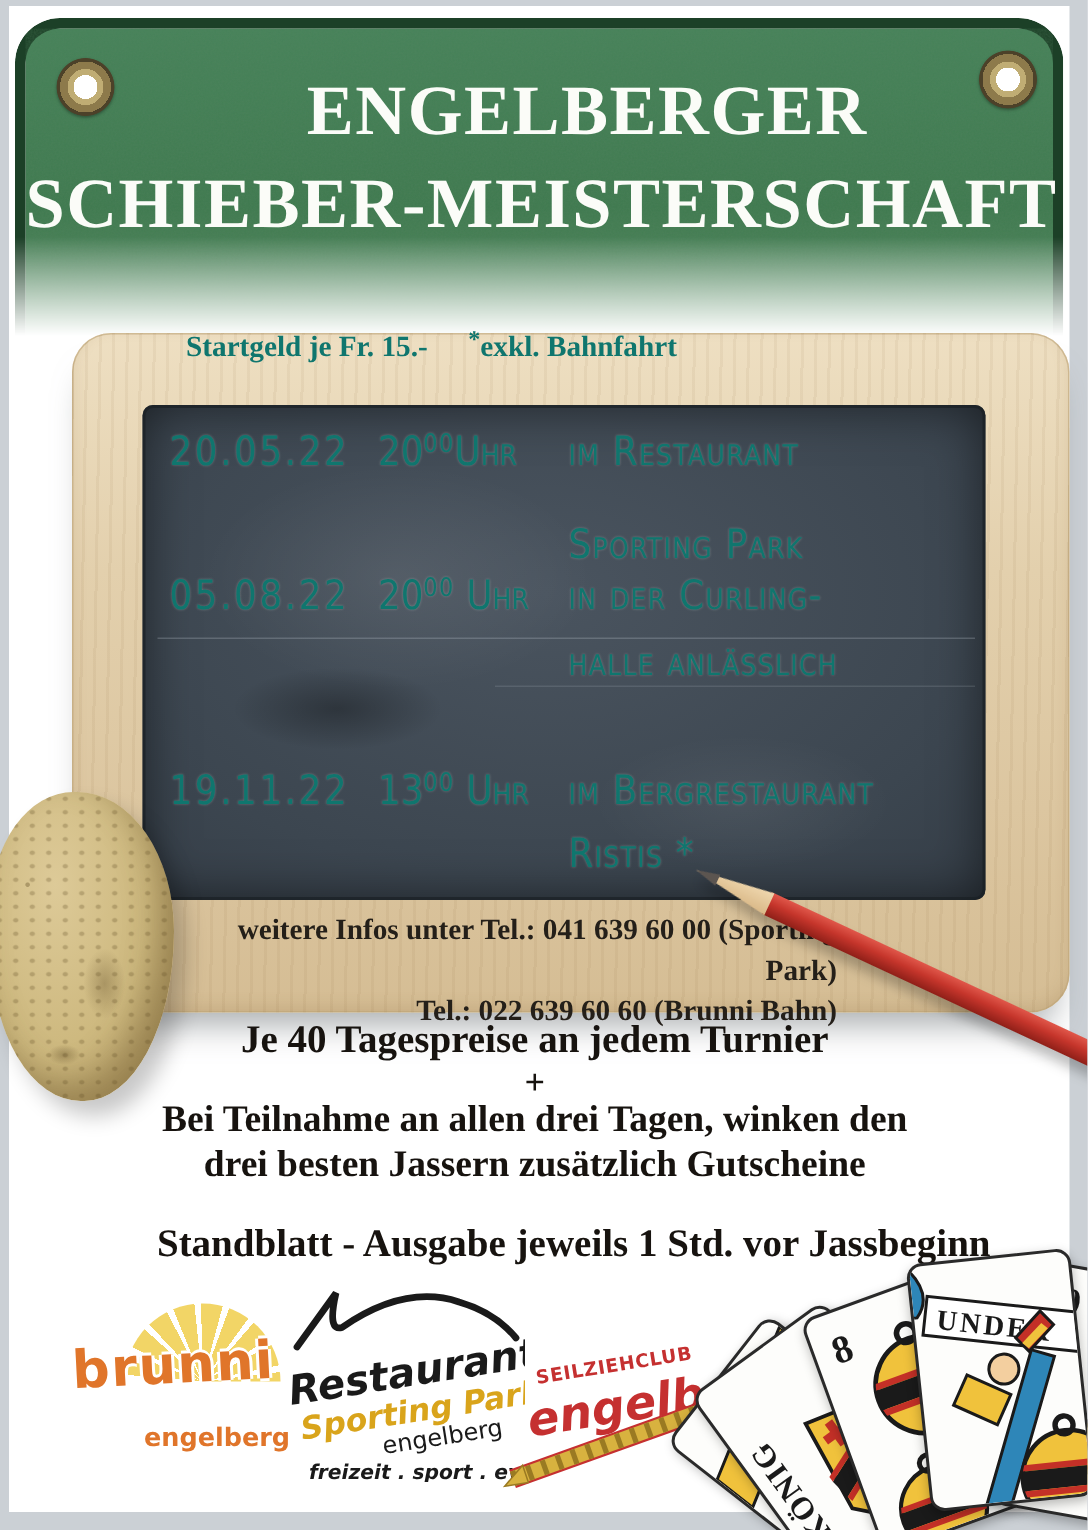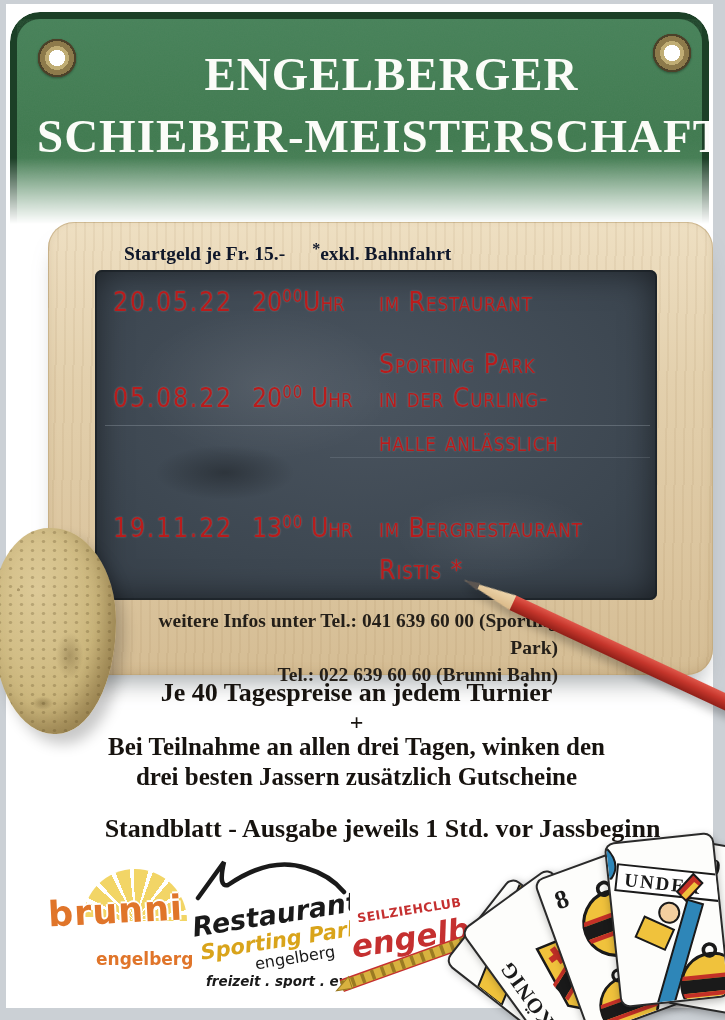--- a/index.html
+++ b/index.html
@@ -13,40 +13,40 @@
     border:7px solid #1c4027;border-bottom:none;border-radius:30px 30px 0 0;
     -webkit-mask-image:linear-gradient(180deg,#000 0 146px,rgba(0,0,0,0) 212px);
     mask-image:linear-gradient(180deg,#000 0 146px,rgba(0,0,0,0) 212px);}
   #green-panel svg{position:absolute;left:0;top:0;width:100%;height:100%;opacity:.55;}
   .title{position:absolute;left:0;width:100%;text-align:center;color:#fbfcf8;font-weight:700;
     font-size:47px;letter-spacing:1px;white-space:nowrap;}
   .grommet{position:absolute;width:42px;height:42px;border-radius:50%;
     background:radial-gradient(circle,#ffffff 0 8px,#c0ad74 8px 12px,#8d7a4b 12px 17px,#4c4129 17px 19px,rgba(0,0,0,0) 19.5px);
     filter:drop-shadow(0 1px 1px rgba(0,0,0,.35));}
   
-  #entry-fee{left:124px;top:240px;font-weight:700;font-size:19.5px;color:#0f172a;z-index:6;white-space:nowrap;}
+  #entry-fee{left:124px;top:218px;font-weight:700;font-size:19.5px;color:#0f766e;z-index:6;white-space:nowrap;}
   #entry-fee .star{vertical-align:6px;font-size:82%;margin-left:27px;}
   
   #board-frame{left:48px;top:222px;width:665px;height:453px;border-radius:26px;
     background:linear-gradient(180deg,#eedfc2 0%,#e3d0ad 35%,#dcc6a0 70%,#d5bd94 100%);
     box-shadow:0 18px 22px -10px rgba(125,130,134,.65), inset 0 0 0 1px rgba(190,165,120,.6), inset 0 -4px 10px rgba(140,105,60,.18);}
   #board-frame .grain{position:absolute;inset:0;border-radius:26px;
     background:repeating-linear-gradient(91deg,rgba(130,95,50,.07) 0 2px,rgba(255,255,255,0) 2px 9px);}
   #slate{left:95px;top:270px;width:562px;height:330px;border-radius:7px;
     background:radial-gradient(120% 130% at 48% 38%,#4a545f 0%,#3c4650 45%,#303841 78%,#272d34 100%);
     box-shadow:inset 0 0 0 2px rgba(25,30,35,.65), inset 0 0 34px rgba(0,0,0,.55);}
   #slate .smudge1{position:absolute;left:40px;top:40px;width:260px;height:150px;border-radius:50%;
     background:radial-gradient(closest-side,rgba(255,255,255,.08),rgba(255,255,255,0));}
   #slate .smudge2{position:absolute;left:60px;top:175px;width:140px;height:55px;border-radius:50%;
     background:radial-gradient(closest-side,rgba(0,0,0,.30),rgba(0,0,0,0));}
   #slate .smudge3{position:absolute;left:300px;top:220px;width:200px;height:90px;border-radius:50%;
     background:radial-gradient(closest-side,rgba(255,255,255,.06),rgba(255,255,255,0));}
   .guide-line{position:absolute;height:1px;background:rgba(215,225,230,.22);}
   
-  .chalk-line{position:absolute;left:0;width:100%;height:36px;color:#b91c1c;z-index:5;
+  .chalk-line{position:absolute;left:0;width:100%;height:36px;color:#0f766e;z-index:5;
     font-family:"DejaVu Sans",sans-serif;font-size:27px;font-weight:500;}
   .cell{position:absolute;display:inline-block;transform:scaleX(.88);transform-origin:0 50%;
     white-space:nowrap;text-shadow:0 0 2px rgba(240,244,240,.30);}
   .c-date{left:113px;letter-spacing:2px;}
   .c-time{left:252px;}
   .c-loc{left:379px;}
   .sc{font-variant:small-caps;letter-spacing:1px;}
   .tsup{font-size:17px;vertical-align:9px;letter-spacing:1px;}
   .tunit{font-variant:small-caps;}
   .gap{margin-left:9px;}
@@ -104,21 +104,21 @@
 
   <div class="abs" id="green-panel">
     <svg>
       <filter id="grain">
           <feTurbulence type="fractalNoise" baseFrequency="0.8" numOctaves="2"></feTurbulence>
         <feColorMatrix type="matrix" values="0 0 0 0 0.10  0 0 0 0 0.24  0 0 0 0 0.13  0 0 0 0.6 0"></feColorMatrix>
         </filter>
       <rect width="100%" height="100%" filter="url(#grain)"></rect>
     </svg>
     <div class="title" style="top:28px;padding-left:32px;">ENGELBERGER</div>
-    <div class="title" style="top:90px;padding-left:20px;">SCHIEBER-MEISTERSCHAFT</div>
+    <div class="title" style="top:90px;">SCHIEBER-MEISTERSCHAFT</div>
   </div>
   <div class="grommet" style="left:36px;top:37px;"></div>
   <div class="grommet" style="left:651px;top:32px;"></div>
 
   <div class="abs" id="entry-fee">
     <span>Startgeld je Fr. 15.-</span><span class="star">*</span><span>exkl. Bahnfahrt</span>
   </div>
 
   <div class="abs" id="board-frame">
       <div class="grain"></div>

